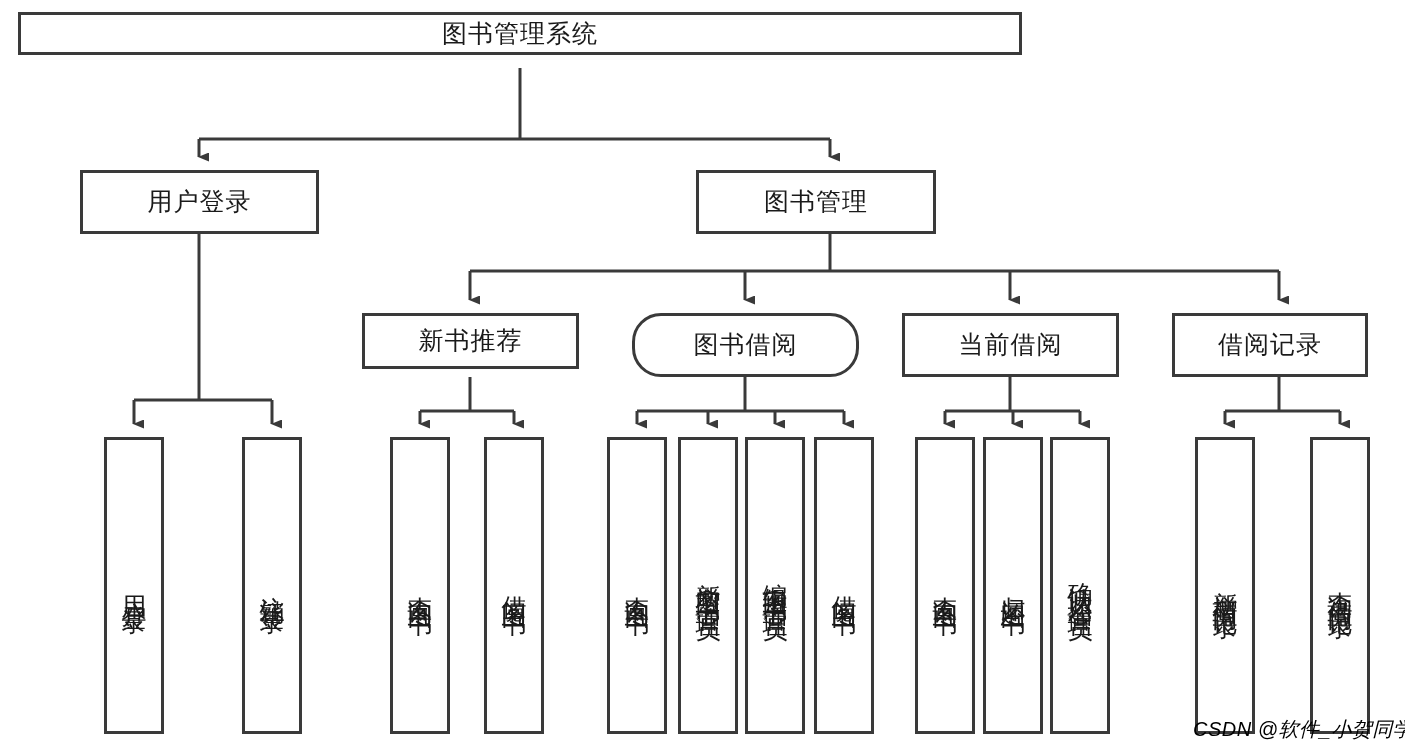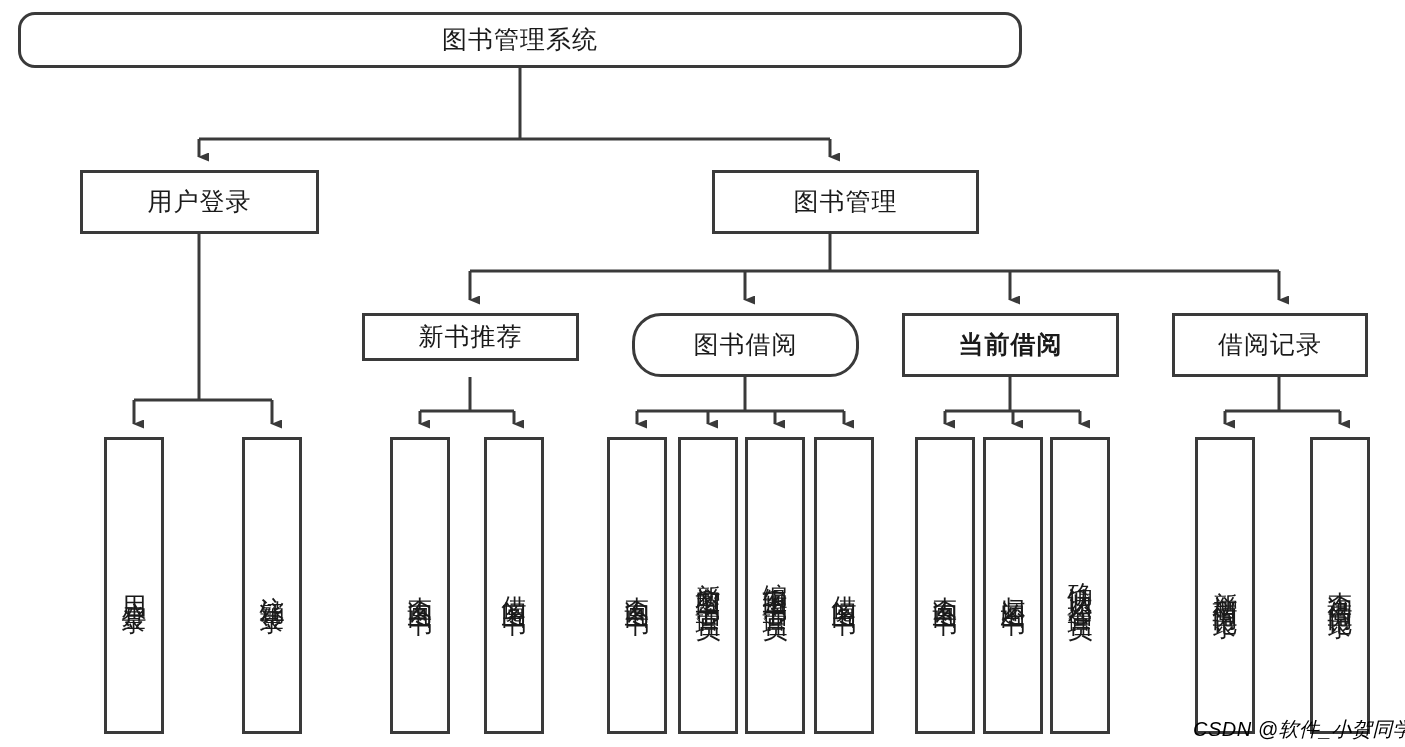--- a/index.html
+++ b/index.html
@@ -108,28 +108,28 @@
         <line x1="945" y1="411" x2="945" y2="424" marker-end="url(#arrowhead)"></line>
         <line x1="1013" y1="411" x2="1013" y2="424" marker-end="url(#arrowhead)"></line>
         <line x1="1080" y1="411" x2="1080" y2="424" marker-end="url(#arrowhead)"></line>
         <line x1="1279" y1="377" x2="1279" y2="411"></line>
         <line x1="1225" y1="411" x2="1340" y2="411"></line>
         <line x1="1225" y1="411" x2="1225" y2="424" marker-end="url(#arrowhead)"></line>
         <line x1="1340" y1="411" x2="1340" y2="424" marker-end="url(#arrowhead)"></line>
       </g>
   </svg>
 
-  <div class="node root h" style="left: 18px; top: 12px; width: 1004px; height: 56px; border-radius: 17px;">图书管理系统</div>
+  <div class="node root h" style="left: 18px; top: 12px; width: 1004px; height: 43px;">图书管理系统</div>
 
   <div class="node h" style="left: 80px; top: 170px; width: 239px; height: 64px;">用户登录</div>
-  <div class="node h" style="left: 712px; top: 170px; width: 267px; height: 64px; text-align: right;">图书管理</div>
+  <div class="node h" style="left: 696px; top: 170px; width: 240px; height: 64px; text-align: right;">图书管理</div>
 
-  <div class="node h" style="left: 362px; top: 313px; width: 217px; height: 48px;">新书推荐</div>
+  <div class="node h" style="left: 362px; top: 313px; width: 217px; height: 56px;">新书推荐</div>
   <div class="node h" style="left: 632px; top: 313px; width: 227px; height: 64px; border-radius: 29px;">图书借阅</div>
-  <div class="node h" style="left: 902px; top: 313px; width: 217px; height: 64px; font-weight: bold;">当前借阅</div>
+  <div class="node h" style="left: 902px; top: 313px; width: 217px; height: 64px;">当前借阅</div>
   <div class="node h" style="left: 1172px; top: 313px; width: 196px; height: 64px;">借阅记录</div>
 
   <div class="node v" style="left: 104px; top: 437px; width: 60px; height: 297px;">
     <span class="vtext">用户登录</span>
   </div>
   <div class="node v" style="left: 242px; top: 437px; width: 60px; height: 297px;">
     <span class="vtext">注销登录</span>
   </div>
   <div class="node v" style="left: 390px; top: 437px; width: 60px; height: 297px;">
     <span class="vtext">查询图书</span>

